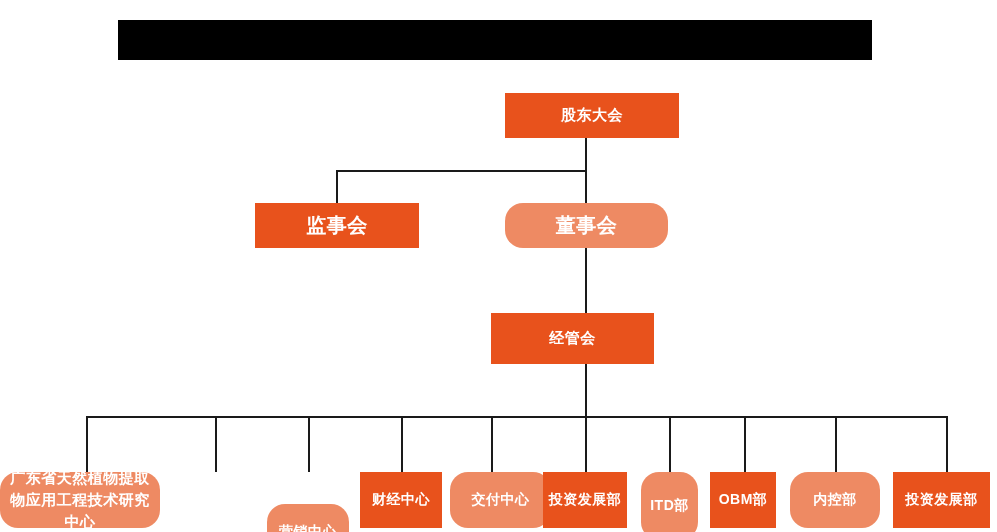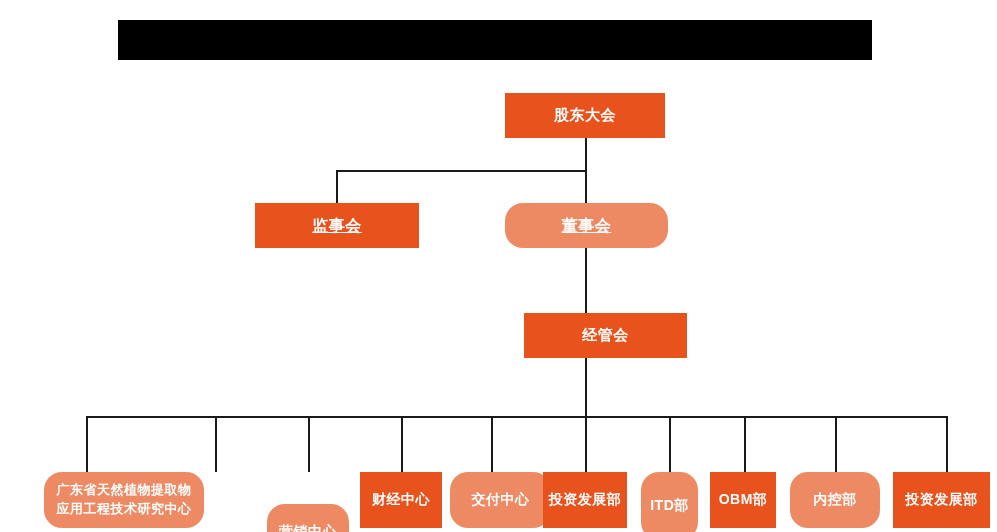--- a/index.html
+++ b/index.html
@@ -40,55 +40,55 @@
     color: #ffffff;
     font-weight: bold;
     letter-spacing: 0.5px;
     line-height: 1.25;
     z-index: 3;
   }
   .node.dark  { background: #E8521C; }
   .node.light { background: #EE8A63; border-radius: 18px; }
 
   .node.lvl1 { font-size: 15px; }
-  .node.lvl2 { font-size: 16px; text-decoration: underline; }
+  .node.lvl2 { font-size: 20px; }
   .node.lvl3 { font-size: 15px; }
   .node.leaf { font-size: 14px; }
-  .node.leaf.small { font-size: 13px; padding: 0 6px; line-height: 1.45; margin-left: 44px; }
+  .node.leaf.small { font-size: 15px; padding: 0 6px; line-height: 1.45; }
 
   
   .line {
     position: absolute;
     background: #1a1a1a;
     z-index: 1;
   }
   .line.v { width: 2px; }
   .line.h { height: 2px; }
 </style>
 </head>
 <body>
 
 <div id="canvas">
 
   <div class="title-banner"></div>
 
-  <div class="node dark lvl1" style="left:505px; top:93px; width:160px; height:45px;">股东大会</div>
+  <div class="node dark lvl1" style="left:505px; top:93px; width:174px; height:45px;">股东大会</div>
 
   <div class="line v" style="left:585px; top:138px; height:33px;"></div>
   <div class="line h" style="left:336px; top:170px; width:251px;"></div>
   <div class="line v" style="left:336px; top:170px; height:33px;"></div>
   <div class="line v" style="left:585px; top:170px; height:33px;"></div>
 
   <div class="node dark lvl2" style="left:255px; top:203px; width:164px; height:45px;">监事会</div>
 
   <div class="node light lvl2" style="left:505px; top:203px; width:163px; height:45px;">董事会</div>
 
   <div class="line v" style="left:585px; top:248px; height:65px;"></div>
 
-  <div class="node dark lvl3" style="left:524px; top:313px; width:163px; height:45px;">经管会</div>
+  <div class="node dark lvl3" style="left:491px; top:313px; width:163px; height:51px;">经管会</div>
 
   <div class="line v" style="left:585px; top:358px; height:59px;"></div>
   <div class="line h" style="left:86px; top:416px; width:861px;"></div>
 
   <div class="line v" style="left:86px;  top:416px; height:56px;"></div>
   <div class="line v" style="left:215px; top:416px; height:56px;"></div>
   <div class="line v" style="left:308px; top:416px; height:56px;"></div>
   <div class="line v" style="left:401px; top:416px; height:56px;"></div>
   <div class="line v" style="left:491px; top:416px; height:56px;"></div>
   <div class="line v" style="left:585px; top:416px; height:56px;"></div>

